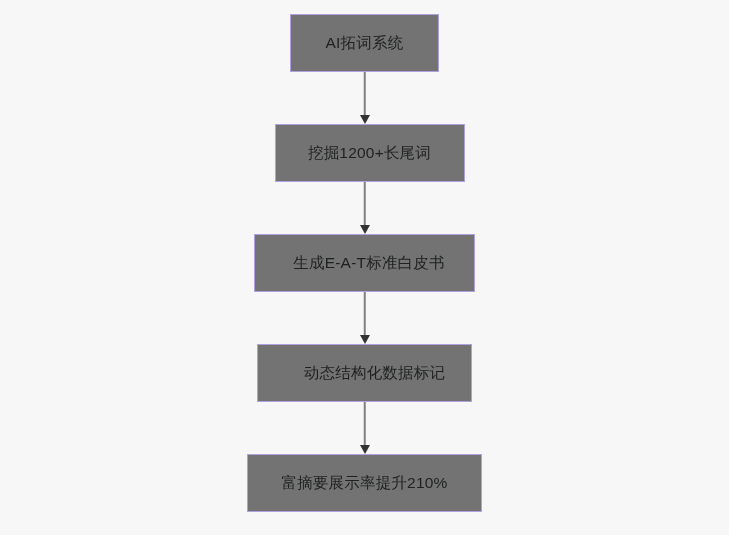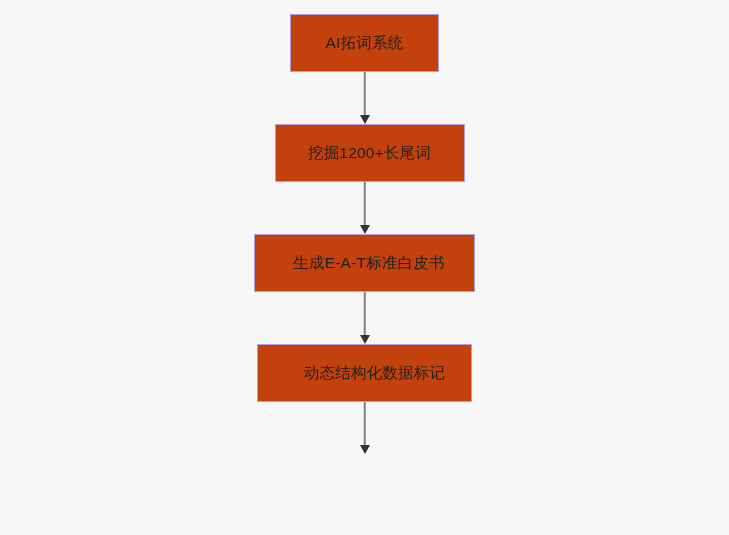--- a/index.html
+++ b/index.html
@@ -19,21 +19,21 @@
     width: 729px;
     height: 535px;
     display: flex;
     flex-direction: column;
     align-items: center;
   }
 
   .node {
     box-sizing: border-box;
     height: 58px;
-    background: #c2410c;
+    background: #737373;
     border: 1.5px solid #b0a0dd;
     display: flex;
     align-items: center;
     justify-content: center;
     flex: 0 0 auto;
   }
 
   .node-label {
     font-size: 15.5px;
     line-height: 1;
@@ -115,14 +115,17 @@
 
   <div class="node w4">
     <span class="node-label">动态结构化数据标记</span>
   </div>
 
   <div class="connector">
     <div class="edge-line"></div>
     <div class="arrow-head"></div>
   </div>
 
+  <div class="node w5">
+    <span class="node-label">富摘要展示率提升210%</span>
+  </div>
 
 </div>
 
 </body></html>

